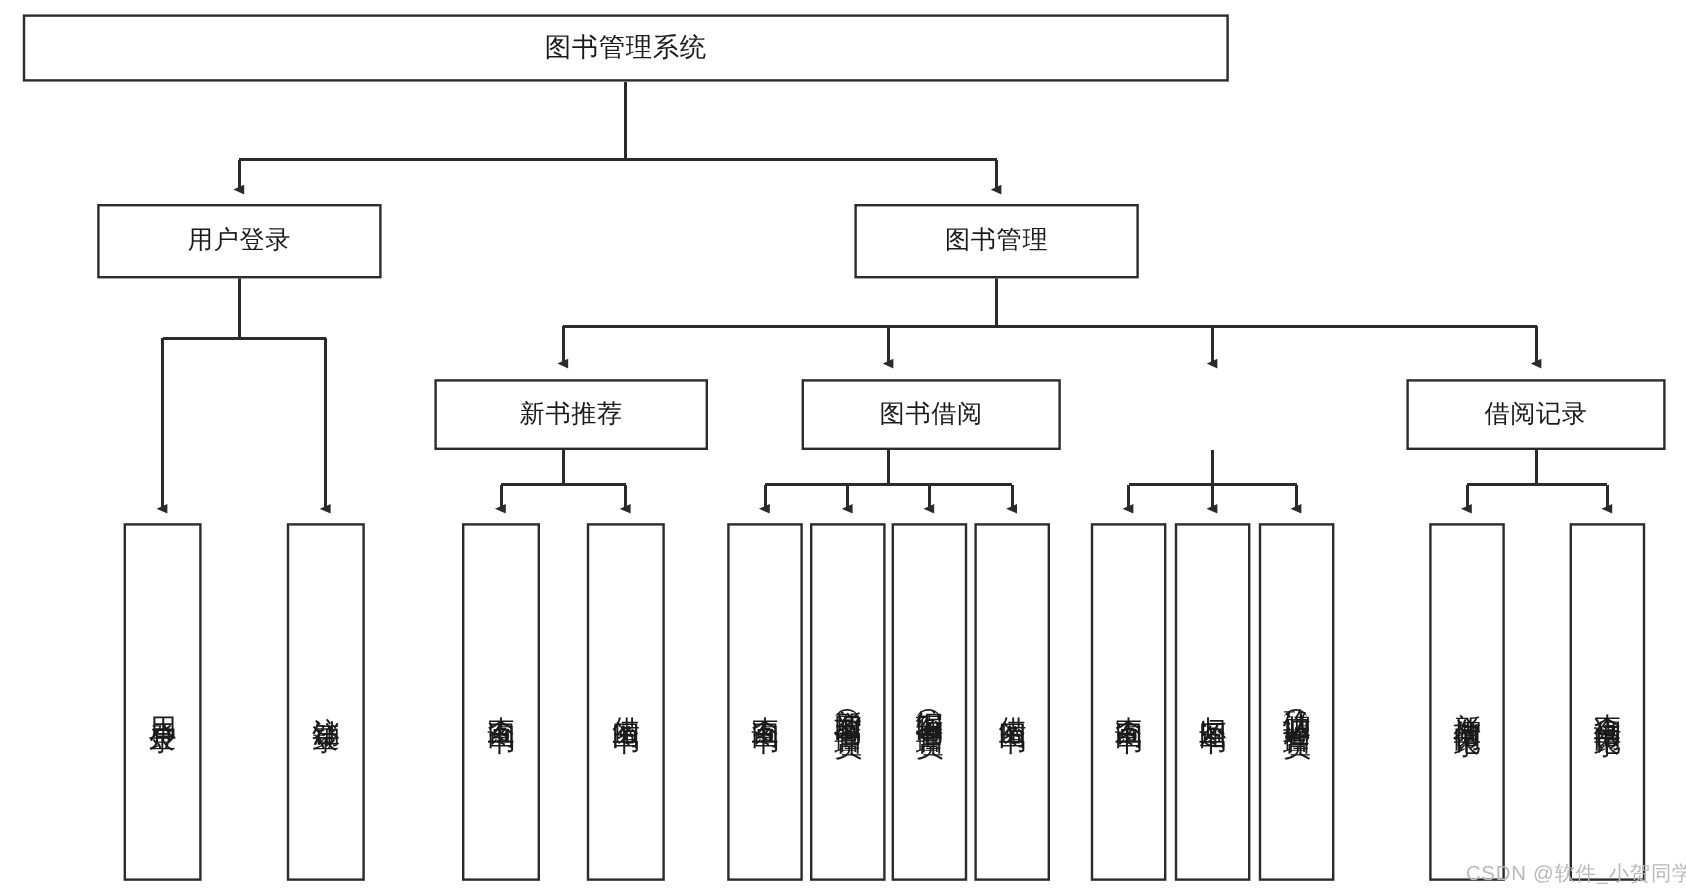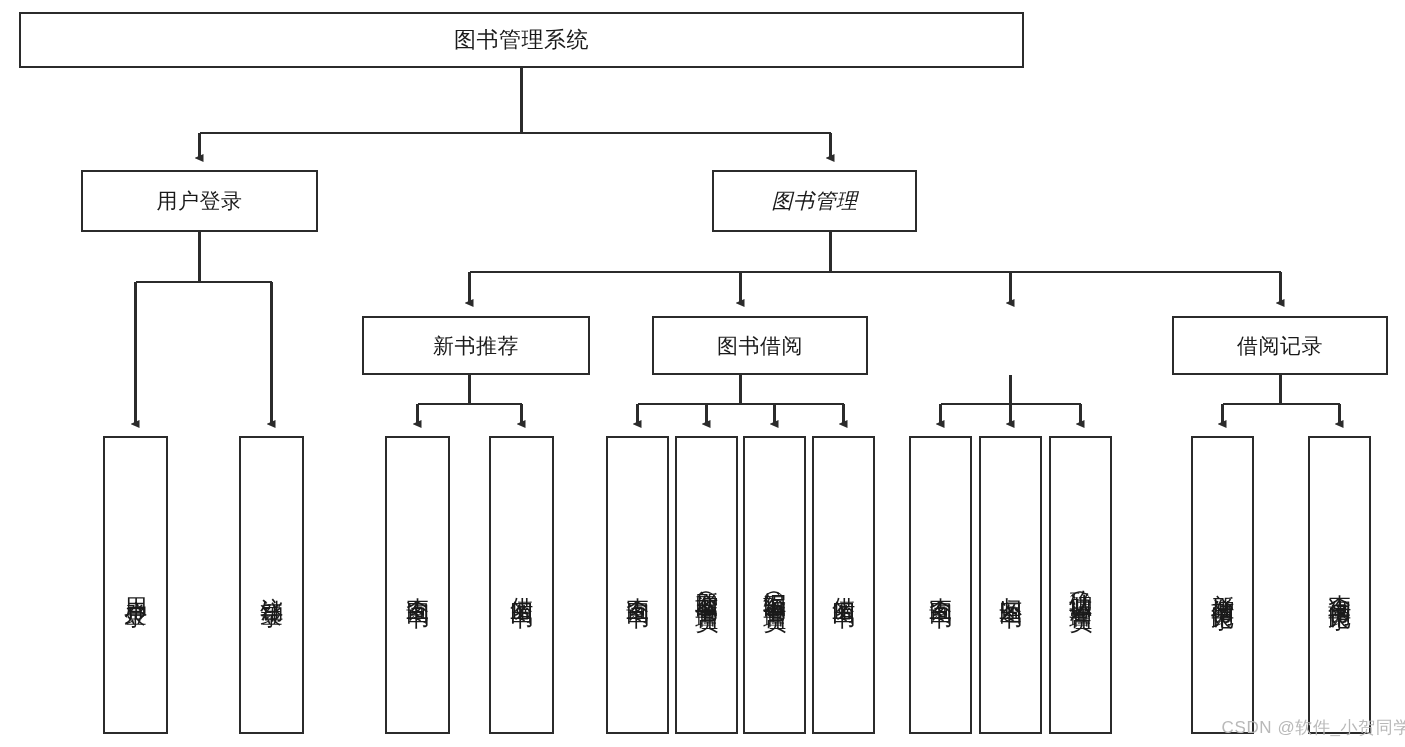--- a/index.html
+++ b/index.html
@@ -136,29 +136,29 @@
   </svg>
 
   <div class="node node-h node-root" style="left:19px; top:12px; width:1005px; height:56px;">
     <span>图书管理系统</span>
   </div>
 
   <div class="node node-h" style="left:81px; top:170px; width:237px; height:62px;">
     <span>用户登录</span>
   </div>
 
-  <div class="node node-h" style="left:712px; top:170px; width:205px; height:62px;font-style:italic;">
+  <div class="node node-h" style="left:712px; top:170px; width:237px; height:62px;">
     <span>图书管理</span>
   </div>
 
   <div class="node node-h" style="left:362px; top:316px; width:228px; height:59px;">
     <span>新书推荐</span>
   </div>
 
-  <div class="node node-h" style="left:652px; top:316px; width:216px; height:59px;">
+  <div class="node node-h" style="left:668px; top:316px; width:216px; height:59px;">
     <span>图书借阅</span>
   </div>
 
 
   <div class="node node-h" style="left:1172px; top:316px; width:216px; height:59px;">
     <span>借阅记录</span>
   </div>
 
   <div class="node node-v" style="left:103px; top:436px; width:65px; height:298px;">
     <span class="vlabel">用户登录</span>

